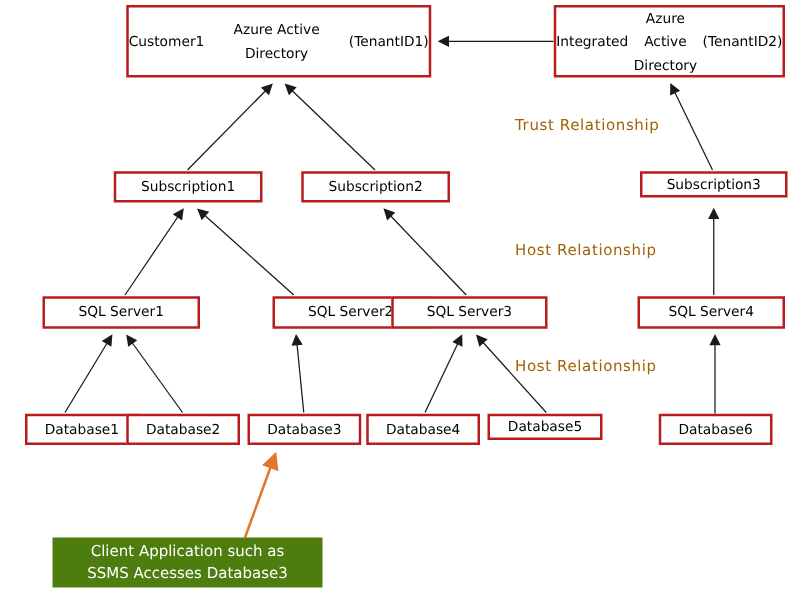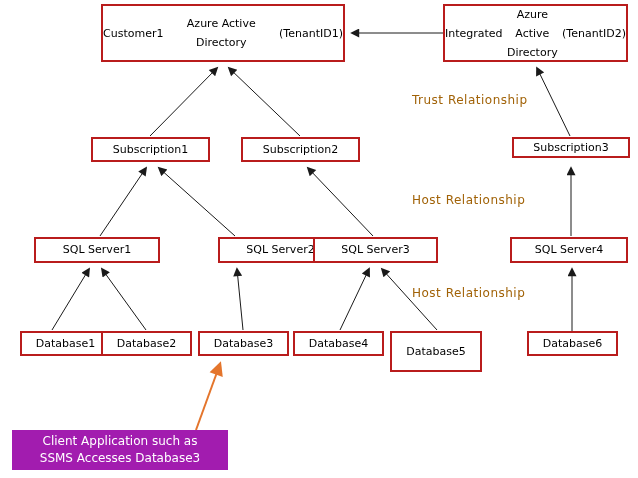--- a/index.html
+++ b/index.html
@@ -13,23 +13,23 @@
     border:2px solid #b91c1c; color:#000000; font-size:11px;
     display:flex; flex-direction:row; align-items:center; justify-content:center;
     text-align:center; line-height:14px;
   }
   .box.thick { border-width:2px; line-height:19px; }
   .glabel {
     position:absolute; color:#a16207; font-size:12px; white-space:nowrap;
     letter-spacing:0.5px;
   }
   .callout {
-    position:absolute; box-sizing:border-box; background:#a21caf; color:#ffffff;
+    position:absolute; box-sizing:border-box; background:#4d7c0f; color:#ffffff;
     font-size:12px; line-height:17px; display:flex; flex-direction:column;
-    align-items:center; justify-content:center; text-align:center;
+    align-items:center; justify-content:center; text-align:center;margin-left:30px;
   }
   line { stroke:#1a1a1a; stroke-width:1; }
   line.orange { stroke:#e4752c; stroke-width:2; }
 </style>
 </head>
 <body>
 
 <div id="stage">
 
   <svg id="arrows" viewBox="0 0 638 478" xmlns="http://www.w3.org/2000/svg">
@@ -82,21 +82,21 @@
   <div class="box" style="left:174px; top:237px; width:125px; height:26px;margin-left:44px;">SQL Server2</div>
   <div class="box" style="left:313px; top:237px; width:125px; height:26px;">SQL Server3</div>
   <div class="box" style="left:510px; top:237px; width:118px; height:26px;">SQL Server4</div>
 
   <div class="glabel" style="left:412px; top:286px;">Host Relationship</div>
 
   <div class="box" style="left:20px; top:331px; width:91px; height:25px;">Database1</div>
   <div class="box" style="left:101px; top:331px; width:91px; height:25px;">Database2</div>
   <div class="box" style="left:198px; top:331px; width:91px; height:25px;">Database3</div>
   <div class="box" style="left:293px; top:331px; width:91px; height:25px;">Database4</div>
-  <div class="box" style="left:390px; top:331px; width:92px; height:41px;">Database5</div>
+  <div class="box" style="left:390px; top:331px; width:92px; height:21px;">Database5</div>
   <div class="box" style="left:527px; top:331px; width:91px; height:25px;">Database6</div>
 
   <div class="callout" style="left:12px; top:430px; width:216px; height:40px;">
     <span>Client Application such as</span>
     <span>SSMS Accesses Database3</span>
   </div>
 
 </div>
 
 </body></html>

